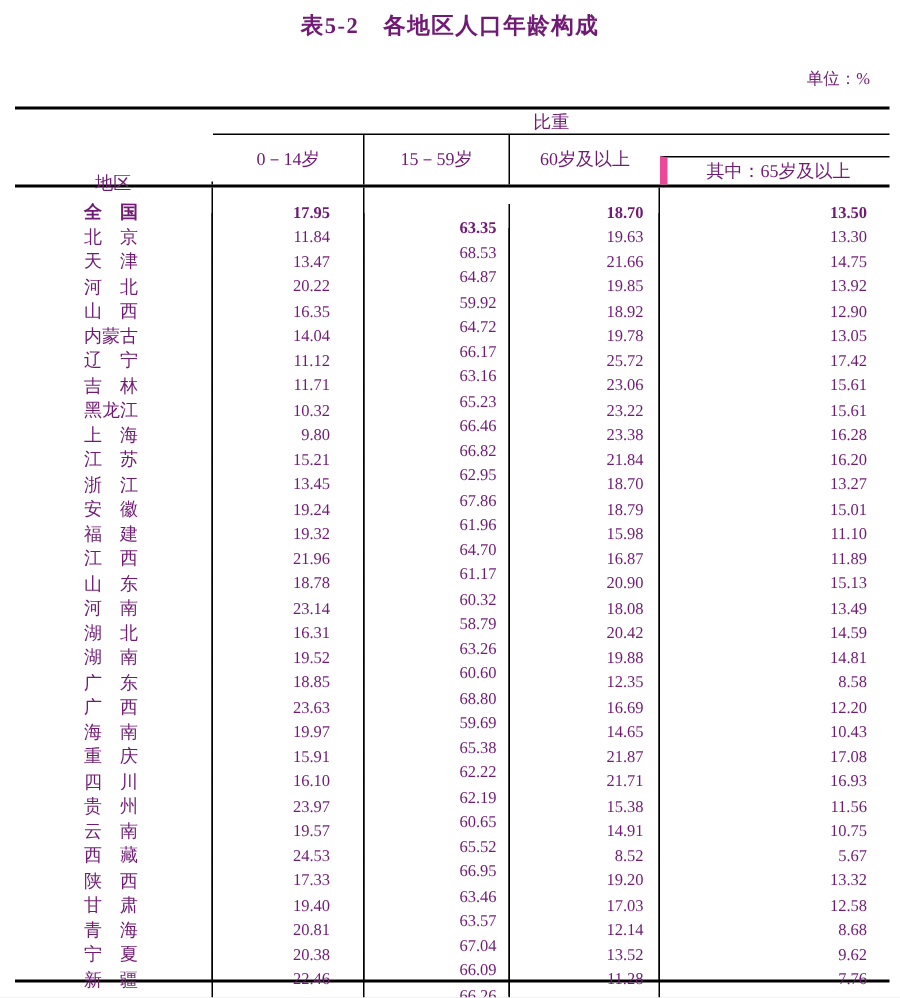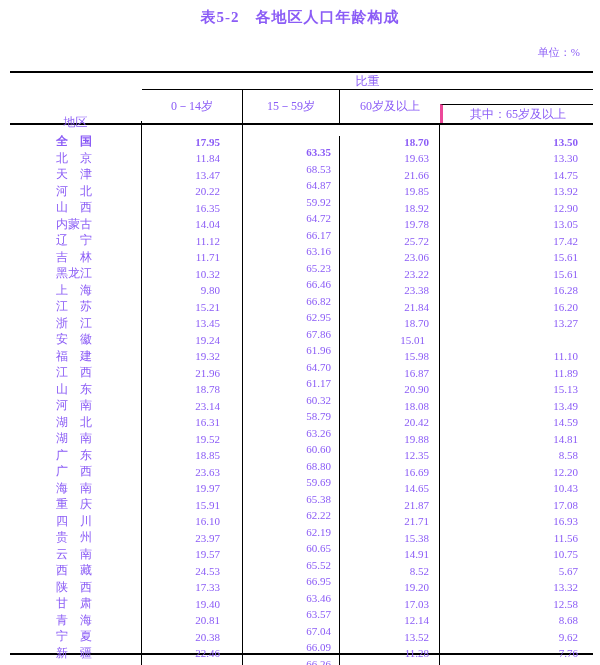--- a/index.html
+++ b/index.html
@@ -3,21 +3,21 @@
 <meta charset="utf-8">
 <style>
   * { margin: 0; padding: 0; box-sizing: border-box; }
   html, body { background: #e8e8e8; }
   .page {
     position: relative;
     width: 600px;
     height: 665px;
     background: #ffffff;
     font-family: "Liberation Serif", "DejaVu Serif", serif;
-    color: #8b5cf6;
+    color: #701a75;
     overflow: hidden;
   }
   .title {
     position: absolute;
     top: 8px;
     left: 0;
     width: 100%;
     text-align: center;
     font-size: 15px;
     font-weight: bold;
@@ -71,21 +71,21 @@
   .th-col.c2 { grid-column: 3; border-right: 1px solid #000; }
   .th-col.c3 { grid-column: 4; }
   .th-col.c4 { grid-column: 5; position: relative; }
   .sub-box {
     position: absolute;
     left: 0;
     right: 0;
     top: 14px;
     bottom: 0;
     border-top: 1px solid #000;
-    border-left: 3px solid #ec4899;
+    border-left: 5px solid #ec4899;
     display: flex;
     align-items: center;
     justify-content: center;
   }
   .tbody { width: 100%; }
   .trow {
     display: grid;
     grid-template-columns: 132px 101px 97px 100px 153px;
     height: 16.5px;
     align-items: center;
@@ -217,20 +217,21 @@
     <div class="cell num n1">13.45</div>
     <div class="cell num n2">67.86</div>
     <div class="cell num n3">18.70</div>
     <div class="cell num n4">13.27</div>
   </div>
 
   <div class="trow">
     <div class="cell region">安　徽</div>
     <div class="cell num n1">19.24</div>
     <div class="cell num n2">61.96</div>
+    <div class="cell num n3">18.79</div>
     <div class="cell num n4">15.01</div>
   </div>
 
   <div class="trow">
     <div class="cell region">福　建</div>
     <div class="cell num n1">19.32</div>
     <div class="cell num n2">64.70</div>
     <div class="cell num n3">15.98</div>
     <div class="cell num n4">11.10</div>
   </div>

